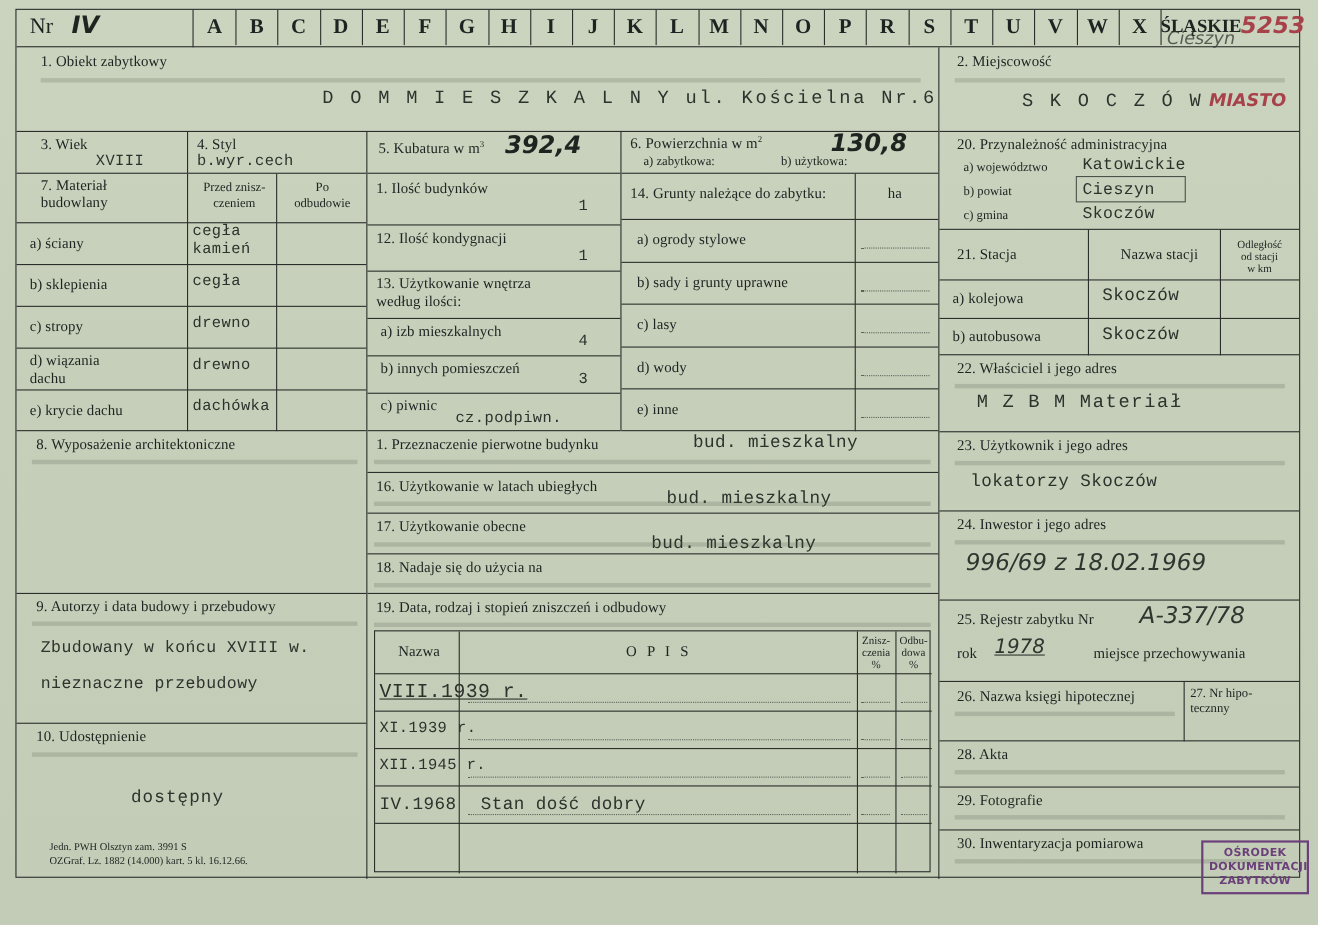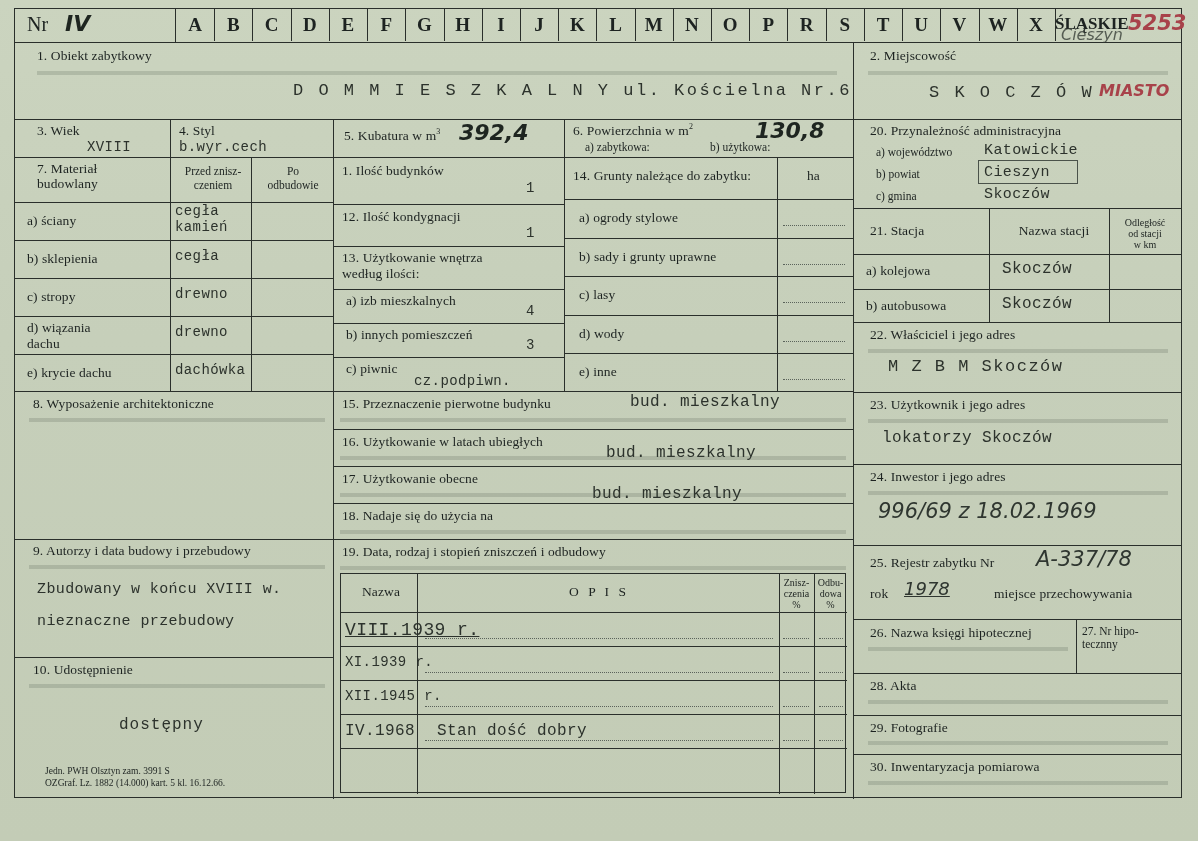--- a/index.html
+++ b/index.html
@@ -258,31 +258,31 @@
           <div class="line hl" style="left: 0px; top: 79.5px; width: 327px;"></div>
           <span class="lbl b" style="left: 12px; top: 88.5px;">b) autobusowa</span>
           <span class="type b" style="left: 148px; top: 85.5px; font-size: 16px;">Skoczów</span>
           <span class="type b" style="left: 270px; top: 85.5px;"></span>
         </div>
     </div>
 
     <div class="b" style="left:839px;top:314px;width:327px;height:70px;border-bottom:1px solid #2a2f2b;">
       <span class="lbl b" style="left:16px;top:4px;">22. Właściciel i jego adres</span>
       <div class="barshade" style="left:14px;top:26px;width:300px;height:4px;"></div>
-      <span class="type-lg b" style="left:34px;top:34px;letter-spacing:1.5px;">M Z B M    Skoczów</span>
+      <span class="type-lg b" style="left:34px;top:34px;letter-spacing:1.5px;">M Z B M    Materiał</span>
     </div>
 
     <div class="b" style="left:0;top:383px;width:318px;height:148px;border-bottom:1px solid #2a2f2b;">
       <span class="lbl b" style="left:18px;top:4px;">8. Wyposażenie architektoniczne</span>
       <div class="barshade" style="left:14px;top:26px;width:296px;height:4px;"></div>
     </div>
     <div class="line vl" style="left:318px;top:383px;height:407px;"></div>
 
     <div class="b" style="left:319px;top:383px;width:519px;height:38px;border-bottom:1px solid #2a2f2b;">
-      <span class="lbl b" style="left:8px;top:4px;">15. Przeznaczenie pierwotne budynku</span>
+      <span class="lbl b" style="left:8px;top:4px;">1. Przeznaczenie pierwotne budynku</span>
       <span class="type b" style="left:296px;top:1px;font-size:16px;">bud. mieszkalny</span>
       <div class="barshade" style="left:6px;top:26px;width:506px;height:4px;"></div>
     </div>
     <div class="b" style="left:319px;top:421px;width:519px;height:37px;border-bottom:1px solid #2a2f2b;">
       <span class="lbl b" style="left:8px;top:4px;">16. Użytkowanie w latach ubiegłych</span>
       <span class="type b" style="left:272px;top:14px;font-size:16px;">bud. mieszkalny</span>
       <div class="barshade" style="left:6px;top:26px;width:506px;height:4px;"></div>
     </div>
     <div class="b" style="left:319px;top:458px;width:519px;height:37px;border-bottom:1px solid #2a2f2b;">
       <span class="lbl b" style="left:8px;top:4px;">17. Użytkowanie obecne</span>
@@ -399,13 +399,18 @@
       <span class="lbl b" style="left:16px;top:4px;">29. Fotografie</span>
       <div class="barshade" style="left:14px;top:25px;width:300px;height:4px;"></div>
     </div>
     <div class="b" style="left:839px;top:746px;width:327px;height:44px;">
       <span class="lbl b" style="left:16px;top:4px;">30. Inwentaryzacja pomiarowa</span>
       <div class="barshade" style="left:14px;top:26px;width:300px;height:4px;"></div>
     </div>
 
   </div>
 
+  <div class="stamp" style="left:1092px;top:764px;width:84px;">
+    <div>OŚRODEK</div>
+    <div>DOKUMENTACJI</div>
+    <div>ZABYTKÓW</div>
+  </div>
 </div>
 
 </body></html>

